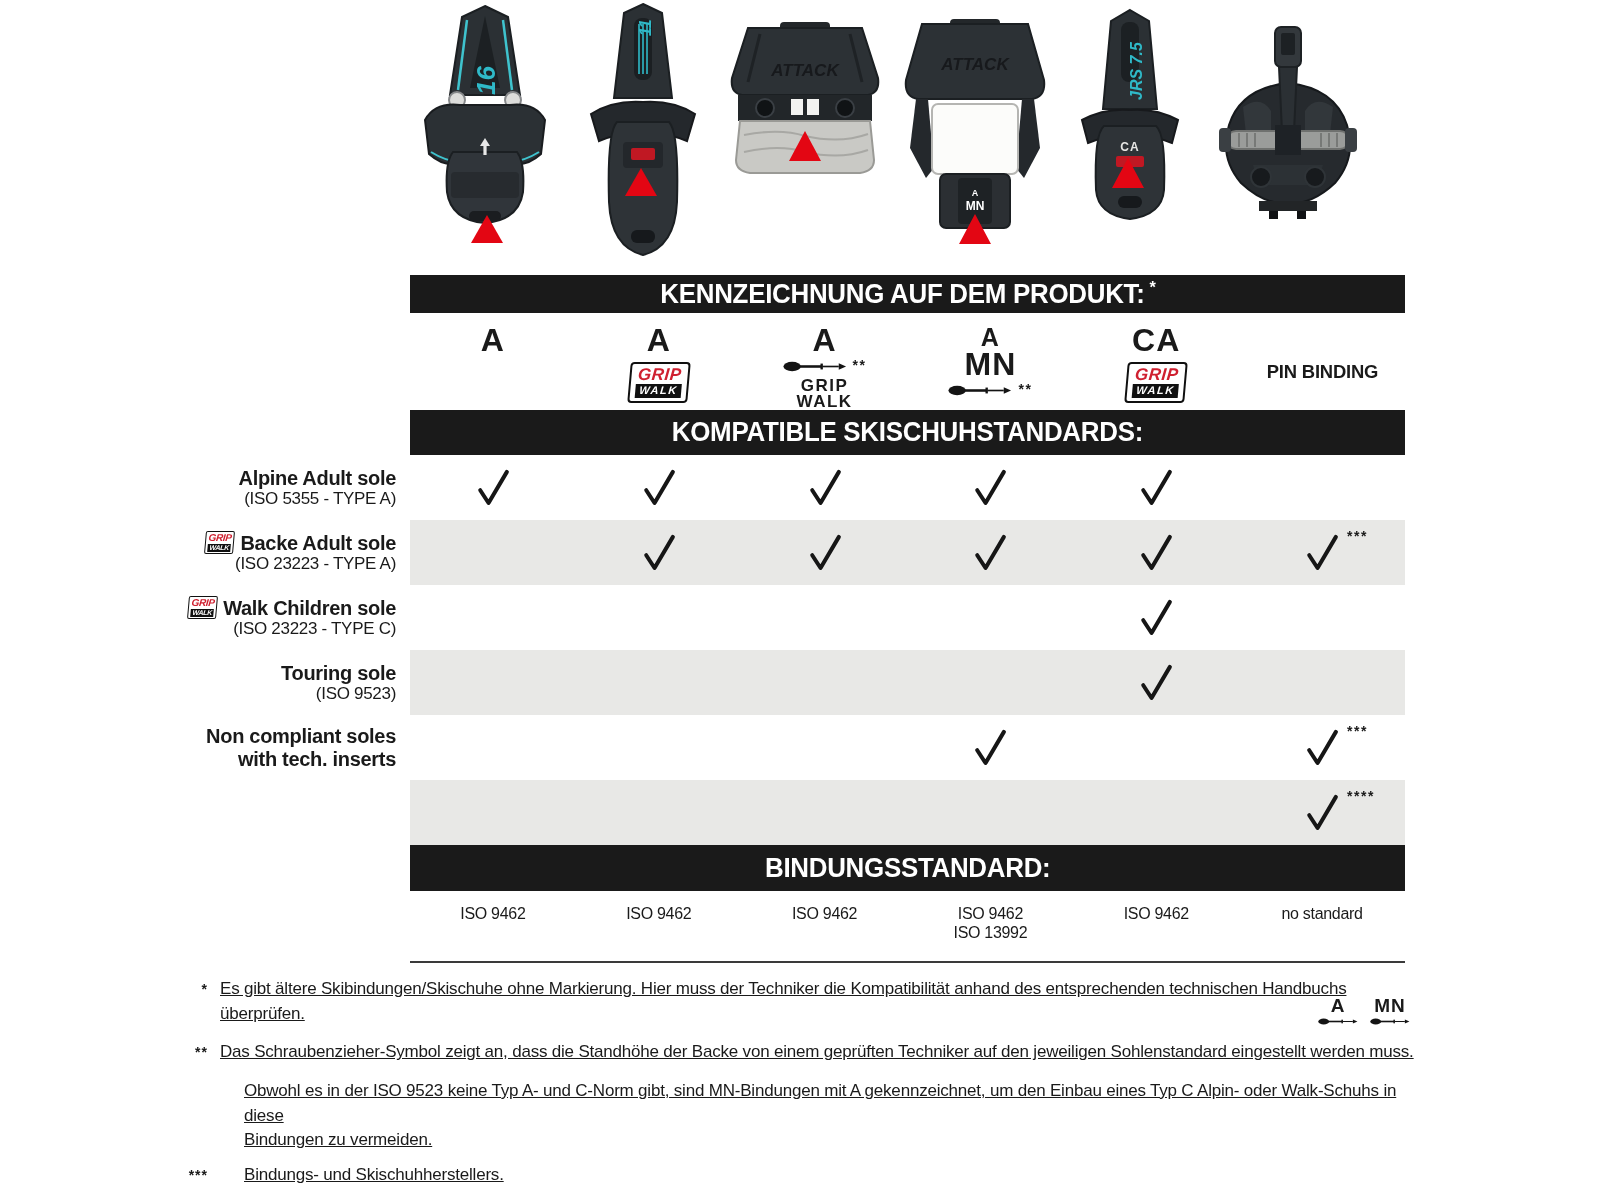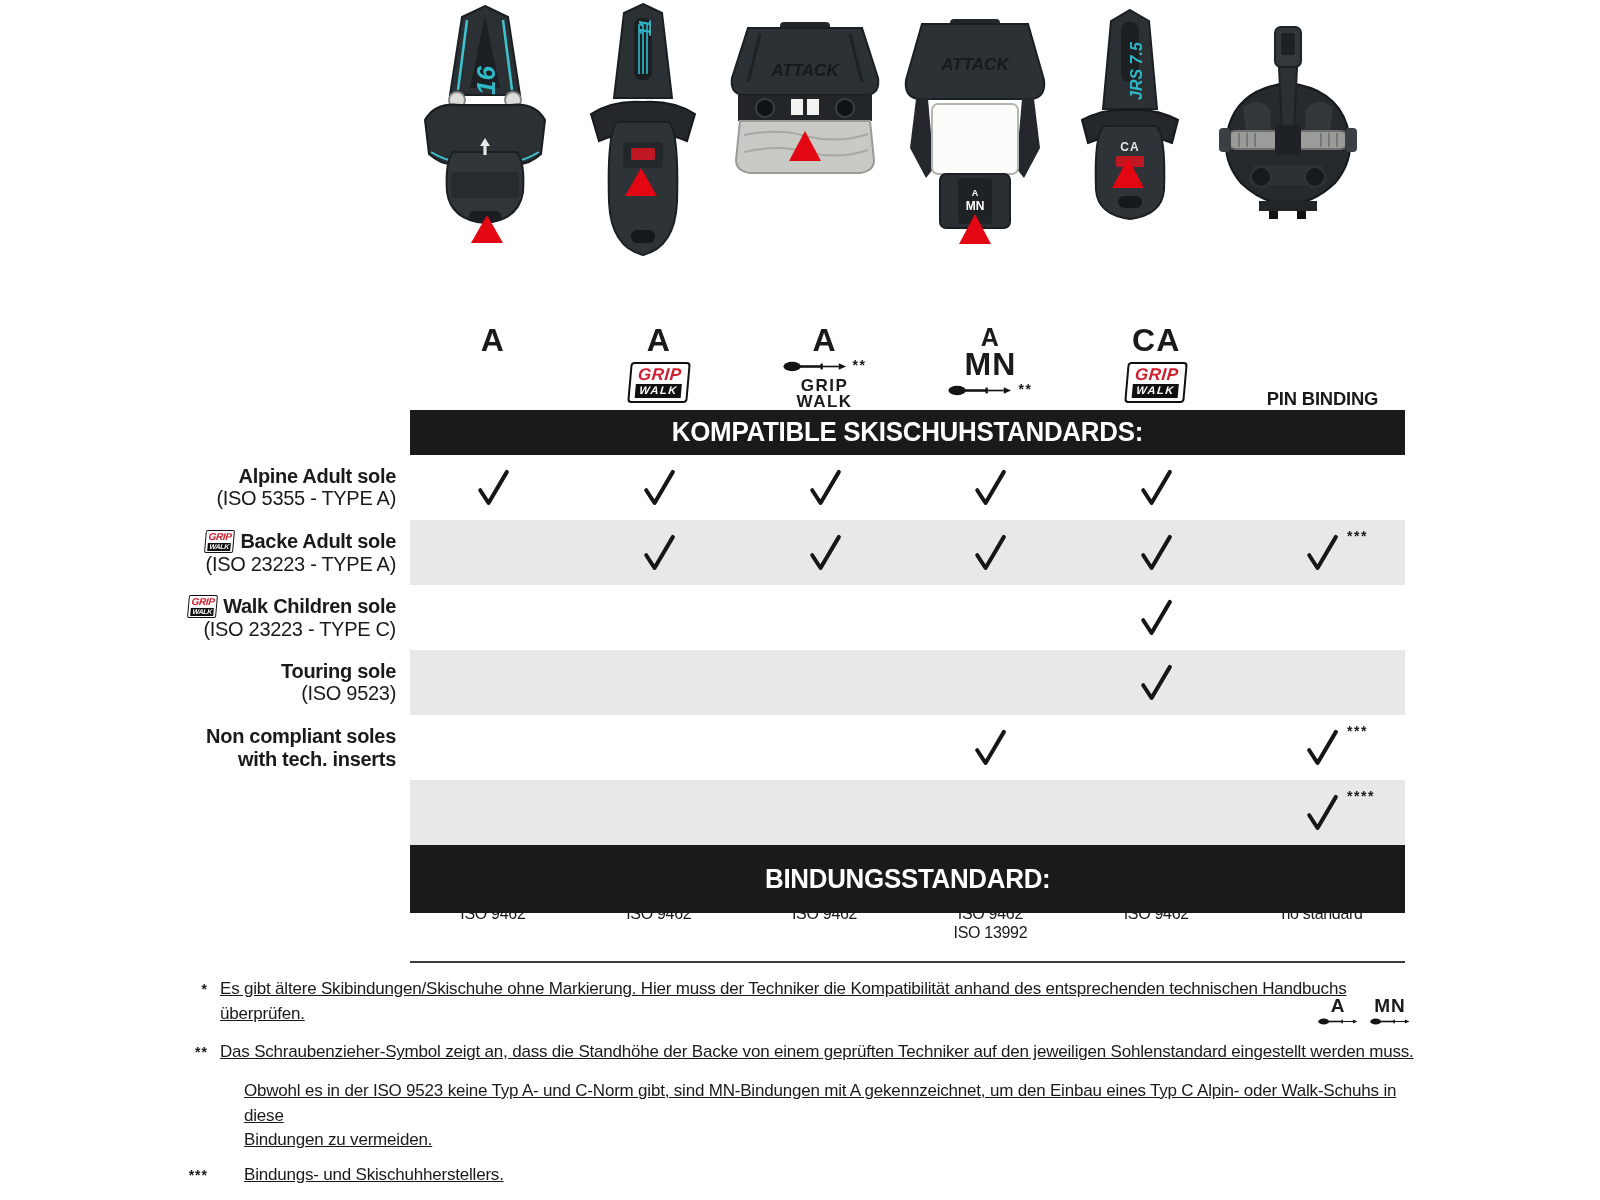--- a/index.html
+++ b/index.html
@@ -15,28 +15,28 @@
   .p5{left:1078px;top:8px;width:105px;height:222px;}
   .p6{left:1213px;top:25px;width:150px;height:195px;}
 
   
   .bar{position:absolute;left:410px;width:995px;background:#1a1a1a;color:#fff;
        display:flex;align-items:center;justify-content:center;font-weight:bold;}
   .bar .bt{display:inline-block;transform:scaleX(.96);letter-spacing:-.3px;font-size:27px;white-space:nowrap;}
   .bsup{font-size:17px;vertical-align:super;margin-left:5px;}
   .bar1{top:275px;height:38px;}
   .bar2{top:410px;height:45px;}
-  .bar3{top:845px;height:68px;}
+  .bar3{top:845px;height:46px;}
 
   
   .colheads{position:absolute;left:410px;top:313px;width:995px;height:97px;display:flex;}
   .ch{flex:1;display:flex;flex-direction:column;align-items:center;padding-top:13px;}
   .mark{font-weight:bold;font-size:32px;line-height:.9;letter-spacing:1px;}
   .mark.sm{font-size:25px;line-height:.95;}
-  .ch6{justify-content:flex-end;padding-top:36px;}
+  .ch6{justify-content:flex-start;padding-top:48px;}
   .pinlabel{font-weight:bold;font-size:19px;letter-spacing:-.2px;transform:scaleX(.97);}
 
   
   .gwb{margin-top:7px;background:#fff;border:2px solid #101010;border-radius:4px;
        padding:2px 5px 3px;display:inline-flex;flex-direction:column;align-items:center;
        transform:skewX(-5deg);line-height:1;}
   .gwb .g{color:#cf2030;font-weight:bold;font-style:italic;font-size:17px;letter-spacing:.5px;line-height:1;}
   .gwb .w{background:#101010;color:#fff;font-weight:bold;font-style:italic;font-size:11px;
           padding:1px 4px 2px;margin-top:1px;letter-spacing:1.5px;line-height:1;}
   
@@ -49,21 +49,21 @@
   .gwtext{margin-top:3px;text-align:center;font-weight:bold;font-size:17px;line-height:.95;letter-spacing:1.5px;}
 
   .sdrow{display:flex;align-items:center;margin-top:4px;}
   .sd{width:64px;height:13px;}
   .note2{font-size:14px;font-weight:bold;margin-left:6px;letter-spacing:1.5px;position:relative;top:-2px;}
 
   
   .rowlabels{position:absolute;left:0;top:455px;width:396px;}
   .rlabel{height:65px;display:flex;flex-direction:column;justify-content:center;align-items:flex-end;text-align:right;}
   .rlabel .t{font-weight:bold;font-size:20px;line-height:1.12;letter-spacing:-.3px;display:flex;align-items:center;gap:6px;}
-  .rlabel .s{font-size:20px;line-height:1.15;letter-spacing:-.3px;}
+  .rlabel .s{font-size:17px;line-height:1.15;letter-spacing:-.3px;}
 
   
   .grid{position:absolute;left:410px;top:455px;width:995px;}
   .grow{height:65px;display:flex;}
   .grow.alt{background:#e8e8e6;}
   .gcell{flex:1;display:flex;align-items:center;justify-content:center;}
   .ckw{position:relative;display:inline-block;width:40px;height:40px;}
   .chk{width:40px;height:40px;display:block;}
   .cnote{position:absolute;left:100%;top:-5px;margin-left:5px;font-size:14px;font-weight:bold;
          letter-spacing:1.5px;white-space:nowrap;}
@@ -179,20 +179,23 @@
       <rect x="132" y="103" width="12" height="24" rx="4" fill="#3a3f43"></rect>
       <path d="M40,140 L110,140 L104,160 L46,160 Z" fill="#2c3135"></path>
       <circle cx="48" cy="152" r="10" fill="#171a1d" stroke="#2f3438" stroke-width="2"></circle>
       <circle cx="102" cy="152" r="10" fill="#171a1d" stroke="#2f3438" stroke-width="2"></circle>
       <rect x="46" y="176" width="58" height="10" fill="#222527"></rect>
       <rect x="56" y="186" width="9" height="8" fill="#101214"></rect>
       <rect x="84" y="186" width="9" height="8" fill="#101214"></rect>
     </svg>
   </div>
 
+  <div class="bar bar1">
+    <span class="bt"><span>KENNZEICHNUNG AUF DEM PRODUKT:</span><span class="bsup">*</span></span>
+  </div>
 
   <div class="colheads">
     <div class="ch">
       <div class="mark">A</div>
     </div>
     <div class="ch">
       <div class="mark">A</div>
       <span class="gwb">
         <span class="g">GRIP</span>
         <span class="w">WALK</span>

